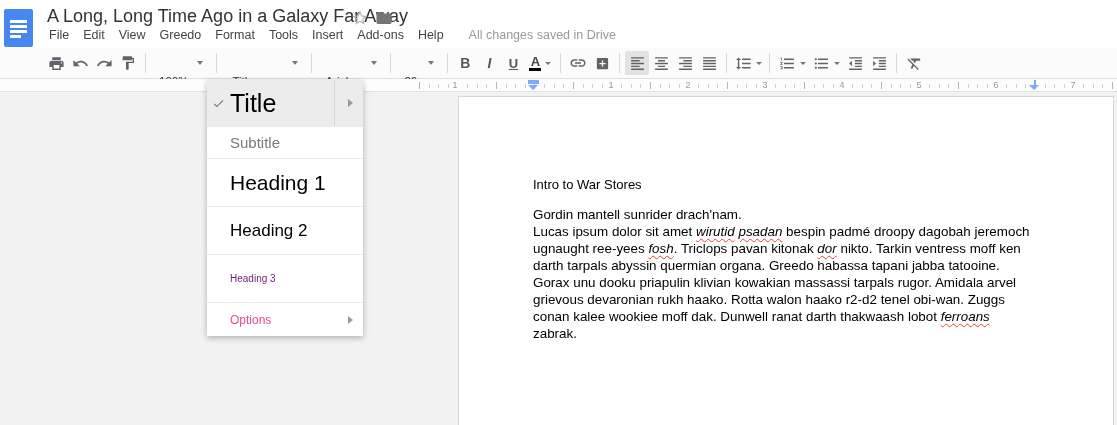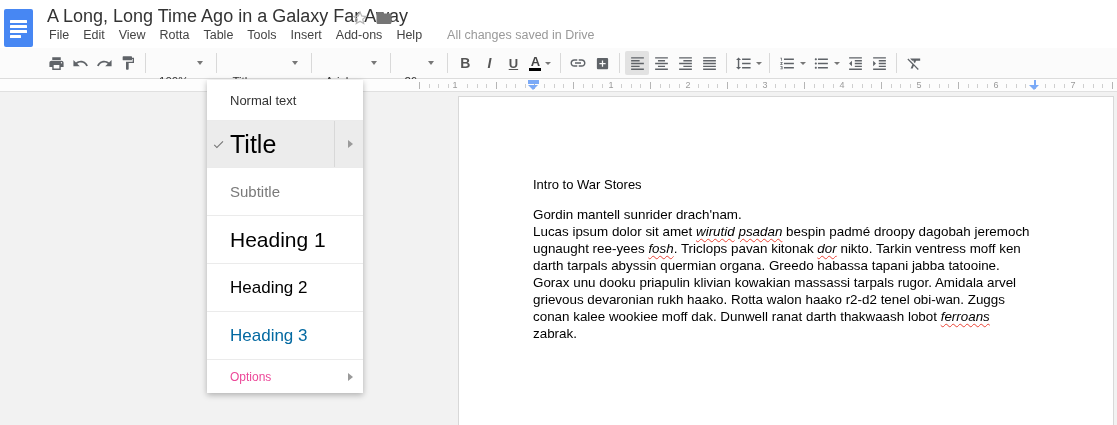--- a/index.html
+++ b/index.html
@@ -90,24 +90,24 @@
   .misspelled { text-decoration:underline; text-decoration-style:wavy;
     text-decoration-color:#ea4335; text-decoration-thickness:1px; text-underline-offset:2px;font-style:italic; }
   
   .style-dropdown { position:absolute; left:207px; top:80px; width:156px; background:#fff;
     box-shadow:0 2px 6px rgba(0,0,0,.28); z-index:20; }
   .menu-row { position:relative; display:flex; align-items:center;
     border-bottom:1px solid #ebebeb; cursor:pointer; color:#000; }
   .menu-row .check-col { width:23px; flex:none; display:flex; justify-content:center; }
   .row-normal   { height:41px; font-size:13px; color:#333; }
   .row-title    { height:47px; font-size:25px; background:#ececec; }
-  .row-subtitle { height:48px; font-size:15px; color:#7a7a7a;text-align:right; }
+  .row-subtitle { height:32px; font-size:15px; color:#7a7a7a;text-align:right; }
   .row-h1       { height:48px; font-size:21px; }
   .row-h2       { height:48px; font-size:17px; }
-  .row-h3       { height:48px; font-size:17px; color:#0369a1; }
+  .row-h3       { height:48px; font-size:10px; color:#701a75; }
   .row-options  { height:33px; font-size:12px; color:#ec4899; border-bottom:none; }
   .vsep { position:absolute; right:28px; top:0; bottom:0; width:1px; background:#d8d8d8; }
   .sub-arrow { position:absolute; right:10px; top:50%; margin-top:-4px; width:0; height:0;
     border-top:4px solid transparent; border-bottom:4px solid transparent;
     border-left:5px solid #9a9a9a; }
 </style>
 </head>
 <body>
 
 <div id="app">
@@ -128,22 +128,22 @@
     <div class="hdr-icon folder-btn">
       <svg class="mi" width="18" height="18" viewBox="0 0 24 24" style="fill:#757575">
         <path d="M10 4H4c-1.1 0-1.99.9-1.99 2L2 18c0 1.1.9 2 2 2h16c1.1 0 2-.9 2-2V8c0-1.1-.9-2-2-2h-8l-2-2z"></path>
       </svg>
     </div>
     <div class="menubar">
       <div class="menubar-items">
           <span class="menu-item">File</span>
           <span class="menu-item">Edit</span>
           <span class="menu-item">View</span>
-          <span class="menu-item">Rotta</span>
-          <span class="menu-item">Table</span>
+          <span class="menu-item">Greedo</span>
+          <span class="menu-item">Format</span>
           <span class="menu-item">Tools</span>
           <span class="menu-item">Insert</span>
           <span class="menu-item">Add-ons</span>
           <span class="menu-item">Help</span>
         </div>
       <span class="save-status">All changes saved in Drive</span>
     </div>
   </div>
 
   <div class="toolbar">
@@ -293,24 +293,20 @@
   <div class="canvas">
     <div class="page">
       <div class="page-inner">
         <div class="intro-line">Intro to War Stores</div>
         <div class="body-text"><span>Gordin mantell sunrider drach'nam.</span><br><span><span class="seg">Lucas ipsum dolor sit amet </span><span class="seg misspelled">wirutid</span><span class="seg"> </span><span class="seg misspelled">psadan</span><span class="seg"> bespin padmé droopy dagobah jeremoch ugnaught ree-yees </span><span class="seg misspelled">fosh</span><span class="seg">. Triclops pavan kitonak </span><span class="seg misspelled">dor</span><span class="seg"> nikto. Tarkin ventress moff ken darth tarpals abyssin quermian organa. Greedo habassa tapani jabba tatooine. Gorax unu dooku priapulin klivian kowakian massassi tarpals rugor. Amidala arvel grievous devaronian rukh haako. Rotta walon haako r2-d2 tenel obi-wan. Zuggs conan kalee wookiee moff dak. Dunwell ranat darth thakwaash lobot </span><span class="seg misspelled">ferroans</span><span class="seg"> zabrak.</span></span></div>
       </div>
     </div>
   </div>
 
   <div class="style-dropdown">
-    <div class="menu-row row-normal">
-      <span class="check-col"></span>
-        <span>Normal text</span>
-    </div>
     <div class="menu-row row-title">
       <span class="check-col">
         <svg class="mi" width="13" height="13" viewBox="0 0 24 24" style="fill:#757575">
             <path d="M9 16.17L4.83 12l-1.42 1.41L9 19 21 7l-1.41-1.41z"></path>
           </svg>
       </span>
       <span>Title</span>
       <span class="vsep"></span>
       <span class="sub-arrow"></span>
     </div>

